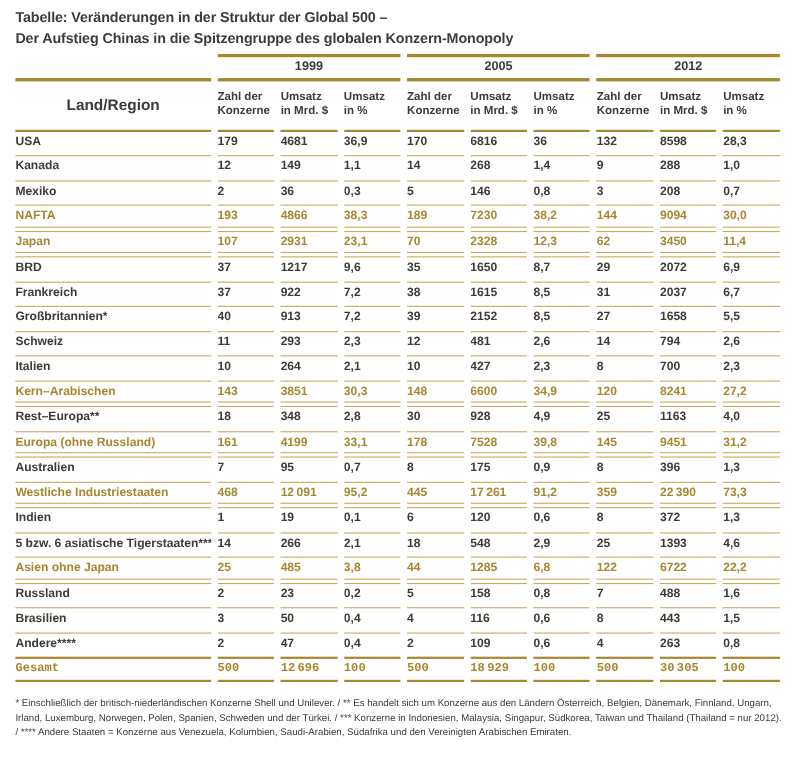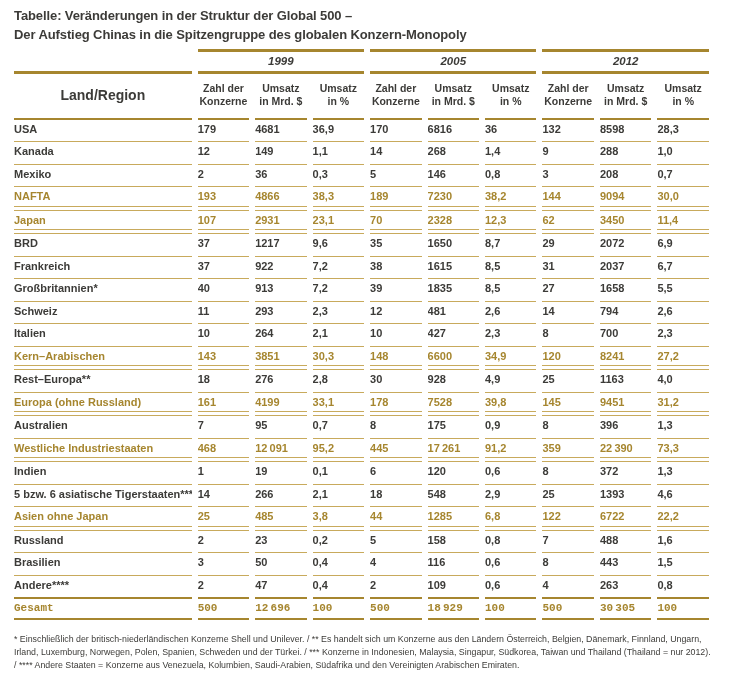--- a/index.html
+++ b/index.html
@@ -28,29 +28,29 @@
   }
   col.c-label{width:176px;}
   col.c-num{width:51px;}
   th,td{margin:0;}
   
   td.corner{border-bottom:3px solid var(--gold-dark);}
   th.year{
     border-top:3px solid var(--gold-dark);
     border-bottom:3px solid var(--gold-dark);
     font-size:11.5px;font-weight:bold;text-align:center;
-    padding:3px 0 4px 0;color:var(--ink);font-style:italic;
+    padding:3px 0 4px 0;color:var(--ink);
   }
   
   th.rowhead{
     font-size:14px;font-weight:bold;text-align:center;
     vertical-align:middle;padding:4px 0 6px 0;color:var(--ink);
   }
   th.colhead{
-    font-size:10.5px;font-weight:bold;text-align:center;
+    font-size:10.5px;font-weight:bold;text-align:left;
     vertical-align:top;padding:5px 0 7px 0;
     white-space:pre-line;line-height:1.25;color:var(--ink);
   }
   
   tbody th.label, tbody td{
     font-size:11px;font-weight:bold;text-align:left;
     padding:3px 0 3.5px 0;
     border-top:1px solid var(--gold-light);
     color:var(--ink);
     white-space:nowrap;overflow:hidden;
@@ -211,21 +211,21 @@
     <td>31</td>
     <td>2037</td>
     <td>6,7</td>
   </tr>
         <tr>
     <th class="label">Großbritannien*</th>
     <td>40</td>
     <td>913</td>
     <td>7,2</td>
     <td>39</td>
-    <td>1835</td>
+    <td>2152</td>
     <td>8,5</td>
     <td>27</td>
     <td>1658</td>
     <td>5,5</td>
   </tr>
         <tr>
     <th class="label">Schweiz</th>
     <td>11</td>
     <td>293</td>
     <td>2,3</td>
@@ -256,21 +256,21 @@
     <td>148</td>
     <td>6600</td>
     <td>34,9</td>
     <td>120</td>
     <td>8241</td>
     <td>27,2</td>
   </tr>
         <tr>
     <th class="label">Rest–Europa**</th>
     <td>18</td>
-    <td>276</td>
+    <td>348</td>
     <td>2,8</td>
     <td>30</td>
     <td>928</td>
     <td>4,9</td>
     <td>25</td>
     <td>1163</td>
     <td>4,0</td>
   </tr>
         <tr class="gold">
     <th class="label">Europa (ohne Russland)</th>

